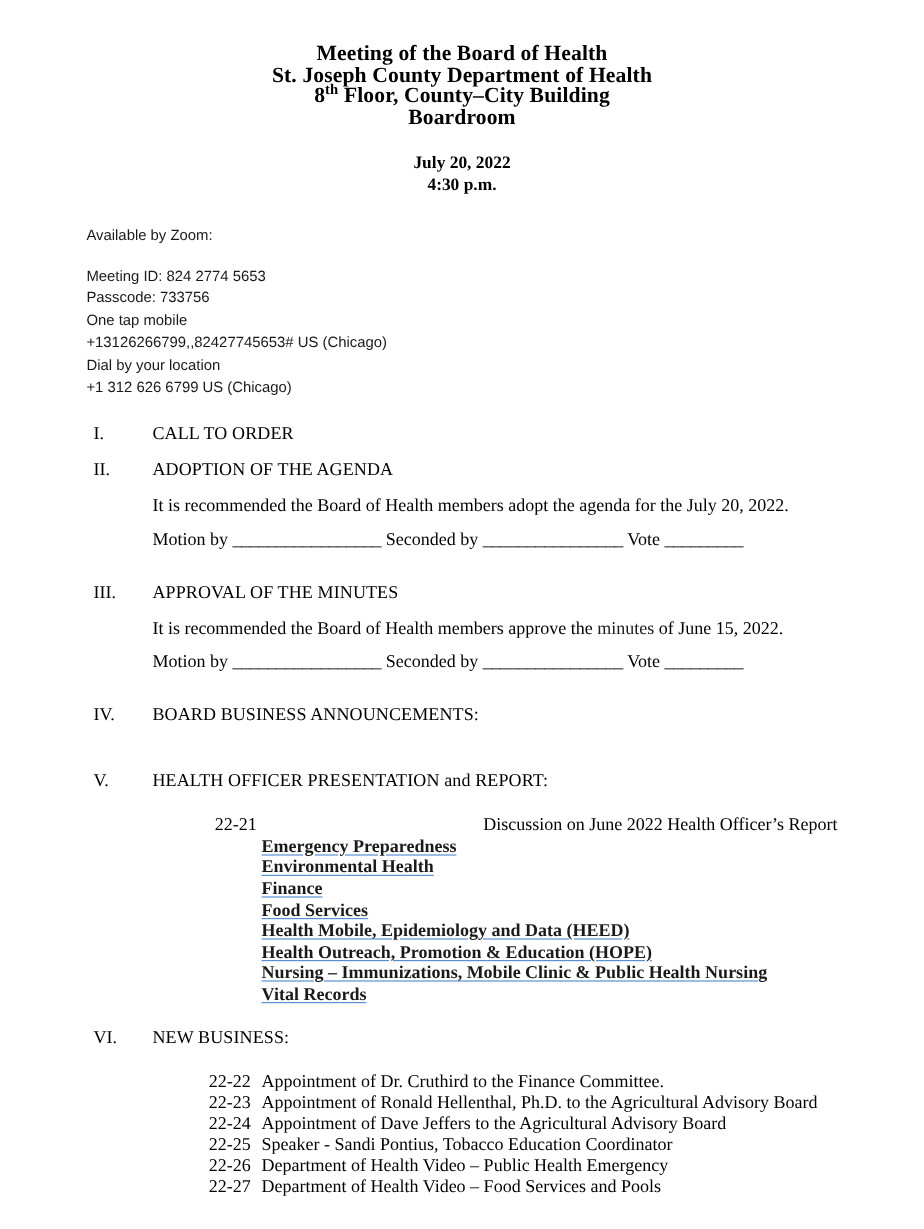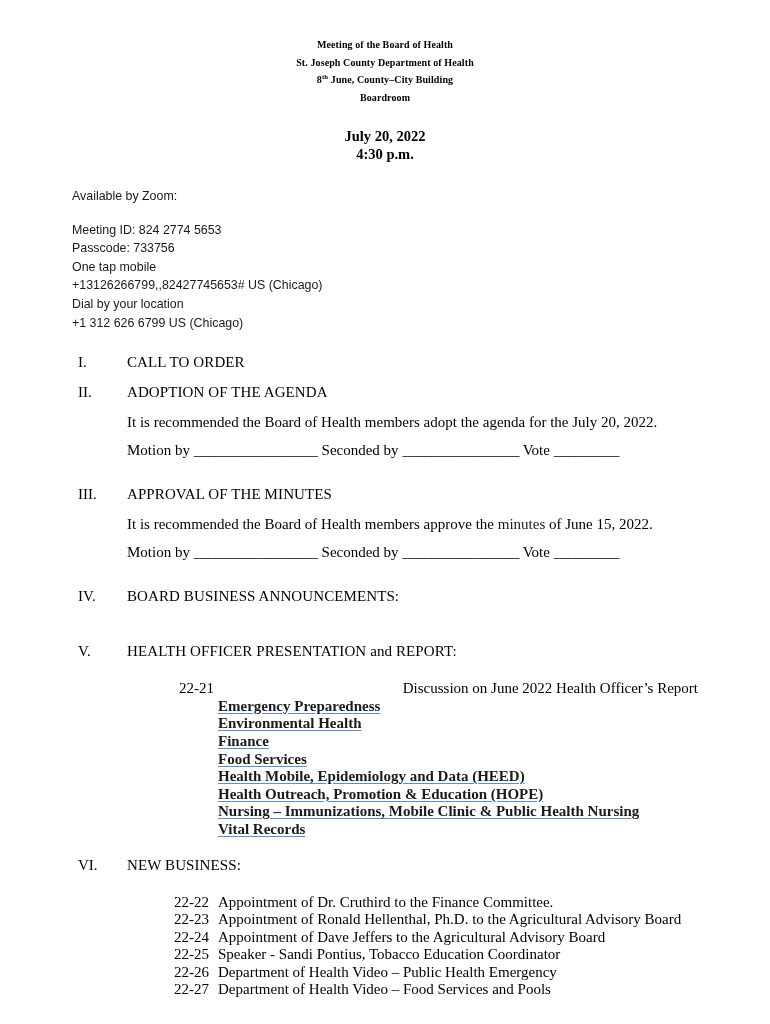--- a/index.html
+++ b/index.html
@@ -21,21 +21,21 @@
     width: 770px;
     height: 1024px;
     box-sizing: border-box;
     padding: 36px 72px 0 72px;
   }
 
   
   .doc-header {
     text-align: center;
     font-weight: bold;
-    font-size: 10px;
+    font-size: 18px;
     line-height: 17.5px;
     letter-spacing: 0.1px;
   }
   .doc-header .line { white-space: nowrap; }
   sup.ord {
     font-size: 0.68em;
     vertical-align: super;
     line-height: 0;
   }
   .datetime {
@@ -161,21 +161,21 @@
   }
 </style>
 </head>
 <body>
 
 <div class="page">
 
   <div class="doc-header">
     <div class="line">Meeting of the Board of Health</div>
     <div class="line">St. Joseph County Department of Health</div>
-    <div class="line"><span>8</span><sup class="ord">th</sup><span> June, County–City Building</span></div>
+    <div class="line"><span>8</span><sup class="ord">th</sup><span> Floor, County–City Building</span></div>
     <div class="line">Boardroom</div>
   </div>
 
   <div class="datetime">
     <div>July 20, 2022</div>
     <div>4:30 p.m.</div>
   </div>
 
   <div class="zoom-block">
     <div class="zoom-avail">Available by Zoom:</div>

